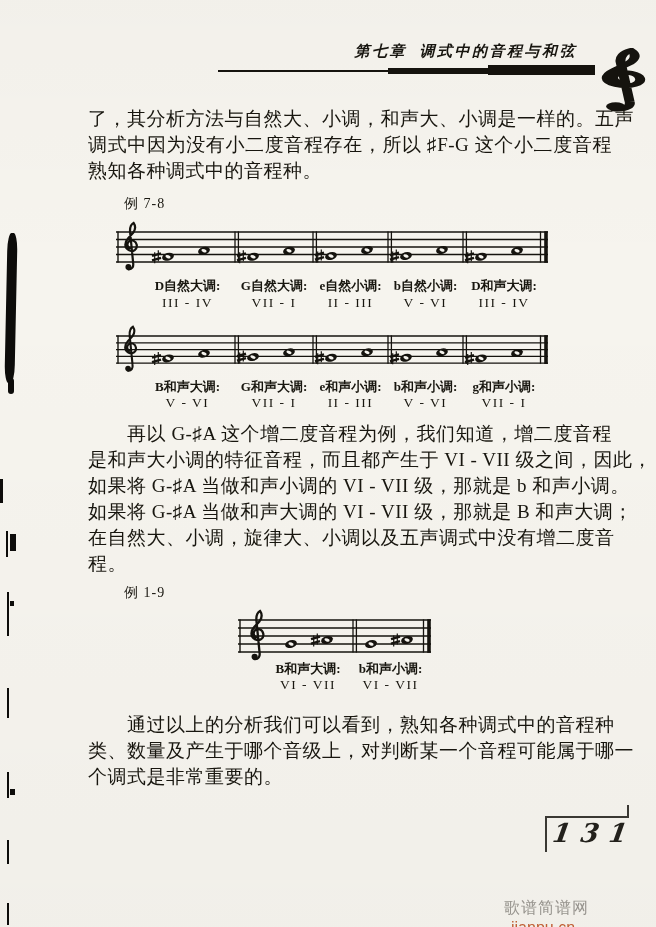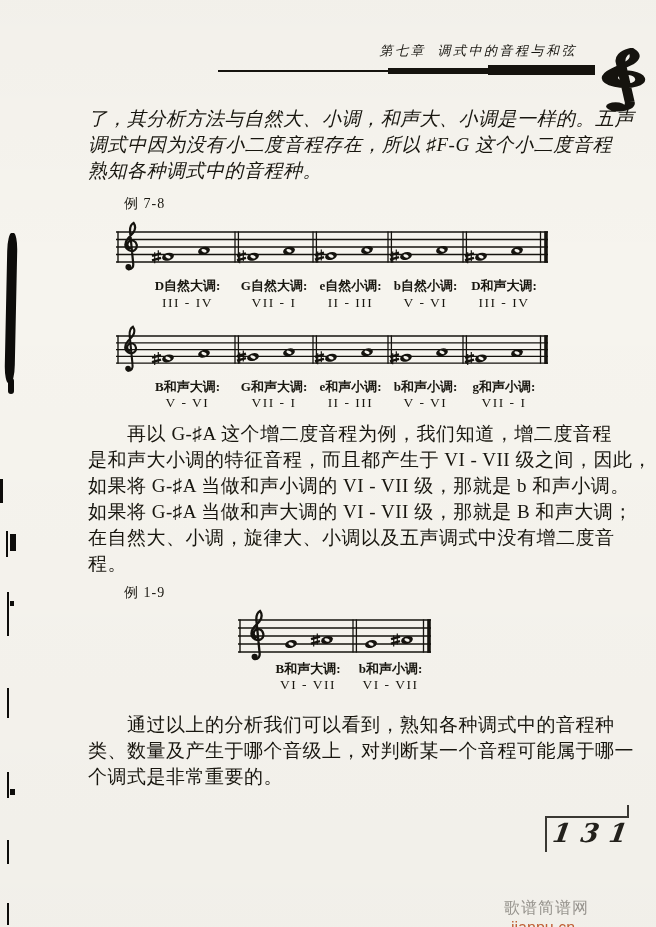--- a/index.html
+++ b/index.html
@@ -5,21 +5,21 @@
   html,body{margin:0;padding:0;background:#d8d6d0;}
   .page{
     position:relative; width:656px; height:927px; margin:0 auto;
     background:#f6f4ee;
     background-image:linear-gradient(180deg, rgba(0,0,0,0.015) 0%, rgba(0,0,0,0) 30%, rgba(0,0,0,0.02) 100%);
     font-family:"Liberation Serif","DejaVu Serif",serif;
     color:#1a1a1a; overflow:hidden;
   }
   .abs{position:absolute;}
   .heading{
-    top:42px; right:79px; font-size:13px; font-weight:normal; font-style:italic;
+    top:42px; right:79px; font-size:15px; font-weight:bold; font-style:italic;
     letter-spacing:2.5px; color:#17150f; white-space:pre;
   }
   .rule{background:#15130e;}
   .para{width:524px; left:88px;}
   .line{
     height:26px; line-height:26px; font-size:19px; letter-spacing:.5px;
     text-align:justify; text-align-last:justify; white-space:nowrap; color:#18160f;
   }
   .line.short{text-align-last:left;}
   .line.ind{text-indent:39px;}
@@ -56,21 +56,21 @@
 
   <div class="abs heading">第七章  调式中的音程与和弦</div>
   <div class="abs rule" style="left:218px;top:70px;width:374px;height:2px;"></div>
   <div class="abs rule" style="left:388px;top:68px;width:204px;height:6px;"></div>
   <div class="abs rule" style="left:488px;top:65px;width:107px;height:10px;"></div>
   <svg class="abs" style="left:597px;top:48px;" width="52" height="66" viewBox="0 0 24 70" preserveAspectRatio="none">
     <path d="M8.5 65 C13.5 65.5 15.8 61.5 15 56.5 L10.9 15 C10.4 9 12.6 4.2 15.6 2.5 C18 6 18.2 11.4 15 15.8 L8.3 23.2 C3.2 28.8 3 36 9 39.2 C15.2 42.5 20.8 38 19.8 32 C18.9 26.6 12.9 24.3 9.4 27.3 C6.4 29.9 6.7 34.5 10.3 36.6" fill="none" stroke="#15130e" stroke-width="4.6" stroke-linecap="round"></path>
     <circle cx="8.6" cy="62" r="4.4" fill="#15130e"></circle>
   </svg>
 
-  <div class="abs para" style="top:106px;font-style:italic;">
+  <div class="abs para" style="top:106px;">
     <div class="line">了，其分析方法与自然大、小调，和声大、小调是一样的。五声</div>
     <div class="line">调式中因为没有小二度音程存在，所以 ♯F-G 这个小二度音程</div>
     <div class="line short">熟知各种调式中的音程种。</div>
   </div>
 
   <div class="abs exlabel" style="left:124px;top:195px;">例 7-8</div>
   <div class="abs" style="left:110px;top:214px;"><svg width="450" height="102" viewBox="0 0 450 102">
         <line x1="6" y1="18" x2="438" y2="18" stroke="#15130e" stroke-width="1.3"></line>
         <line x1="6" y1="25.5" x2="438" y2="25.5" stroke="#15130e" stroke-width="1.3"></line>
         <line x1="6" y1="33" x2="438" y2="33" stroke="#15130e" stroke-width="1.3"></line>

